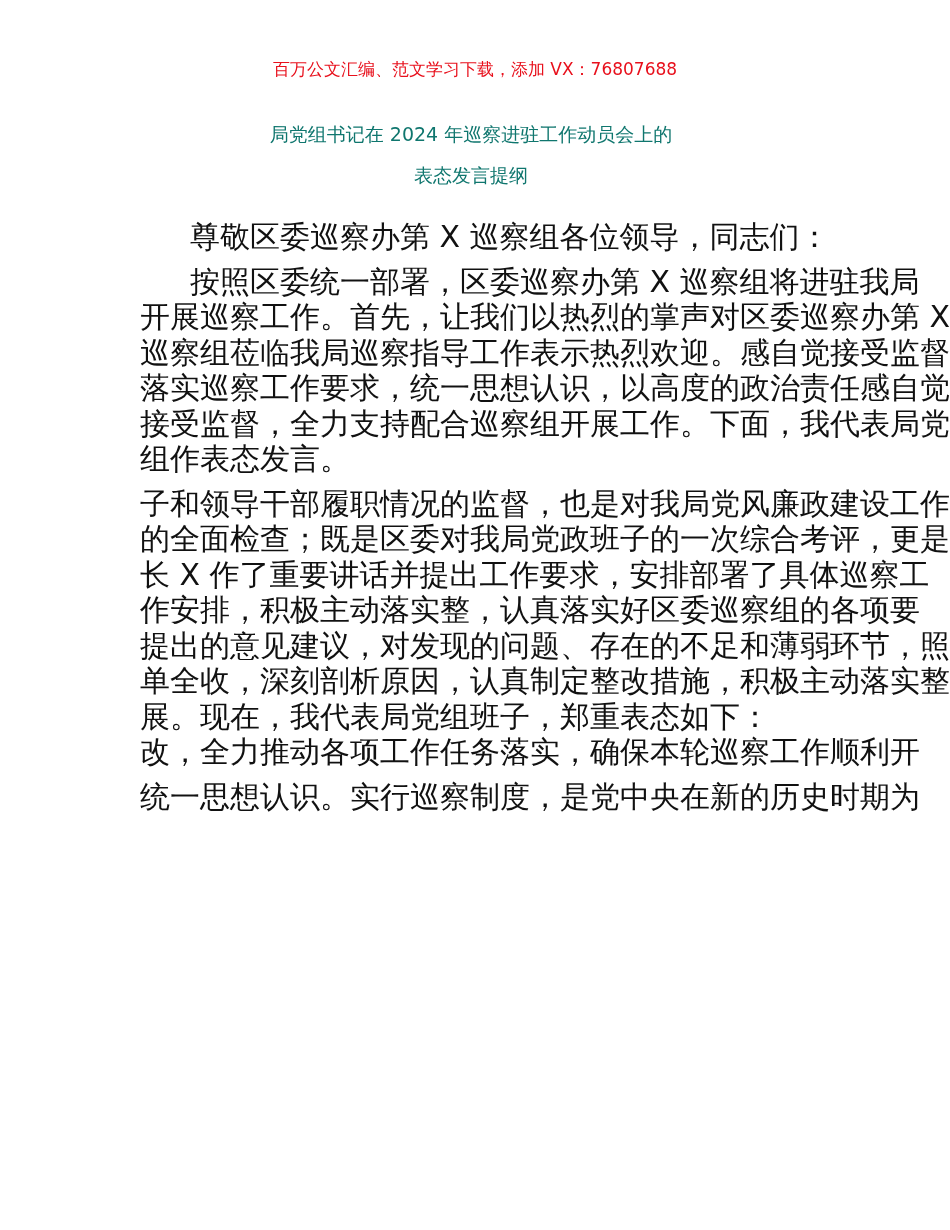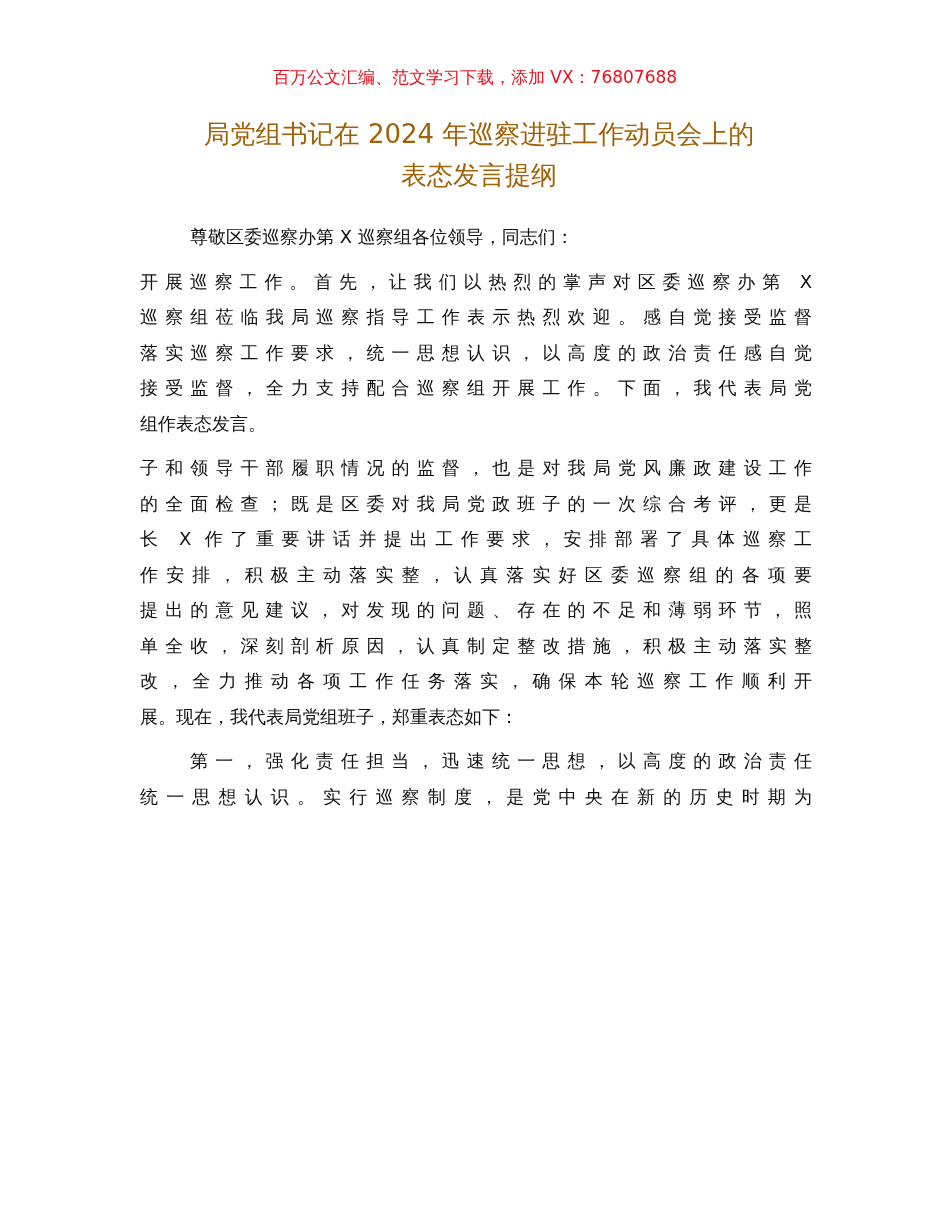--- a/index.html
+++ b/index.html
@@ -25,42 +25,41 @@
     .watermark {
       position: absolute;
       top: 57px;
       left: 0;
       width: 950px;
       text-align: center;
       font-size: 17px;
       line-height: 24px;
       color: #e8101c;
       letter-spacing: 0px;
-      margin-top: 8px;
     }
     .title {
       position: absolute;
       top: 114px;
-      left: 124px;
+      left: 116px;
       width: 710px;
       text-align: center;
-      font-size: 26px;
+      font-size: 19px;
       line-height: 41px;
-      color: #a16207;
+      color: #0f766e;
     }
     .title .tline {
       display: block;
       white-space: nowrap;
     }
     .body {
       position: absolute;
       top: 219px;
       left: 140px;
       width: 672px;
-      font-size: 18px;
+      font-size: 30px;
       color: #111111;
     }
     .para {
       margin: 0 0 9px 0;
       line-height: 35.5px;
     }
     .para .line {
       display: block;
       white-space: nowrap;
       text-align: justify;
@@ -86,37 +85,37 @@
     <span class="tline">表态发言提纲</span>
   </div>
 
   <div class="body">
 
     <div class="para">
       <span class="line indent last">尊敬区委巡察办第 X 巡察组各位领导，同志们：</span>
     </div>
 
     <div class="para">
+      <span class="line indent">按照区委统一部署，区委巡察办第 X 巡察组将进驻我局</span>
       <span class="line">开展巡察工作。首先，让我们以热烈的掌声对区委巡察办第 X</span>
       <span class="line">巡察组莅临我局巡察指导工作表示热烈欢迎。感自觉接受监督</span>
       <span class="line">落实巡察工作要求，统一思想认识，以高度的政治责任感自觉</span>
       <span class="line">接受监督，全力支持配合巡察组开展工作。下面，我代表局党</span>
       <span class="line last">组作表态发言。</span>
     </div>
 
     <div class="para">
       <span class="line">子和领导干部履职情况的监督，也是对我局党风廉政建设工作</span>
       <span class="line">的全面检查；既是区委对我局党政班子的一次综合考评，更是</span>
       <span class="line">长 X 作了重要讲话并提出工作要求，安排部署了具体巡察工</span>
       <span class="line">作安排，积极主动落实整，认真落实好区委巡察组的各项要</span>
       <span class="line">提出的意见建议，对发现的问题、存在的不足和薄弱环节，照</span>
       <span class="line">单全收，深刻剖析原因，认真制定整改措施，积极主动落实整</span>
+      <span class="line last">展。现在，我代表局党组班子，郑重表态如下：</span>
       <span class="line">改，全力推动各项工作任务落实，确保本轮巡察工作顺利开</span>
-      <span class="line last">展。现在，我代表局党组班子，郑重表态如下：</span>
     </div>
 
     <div class="para">
-      <span class="line indent">第一，强化责任担当，迅速统一思想，以高度的政治责任</span>
       <span class="line">统一思想认识。实行巡察制度，是党中央在新的历史时期为</span>
     </div>
 
   </div>
 </div>
 
 </body></html>

